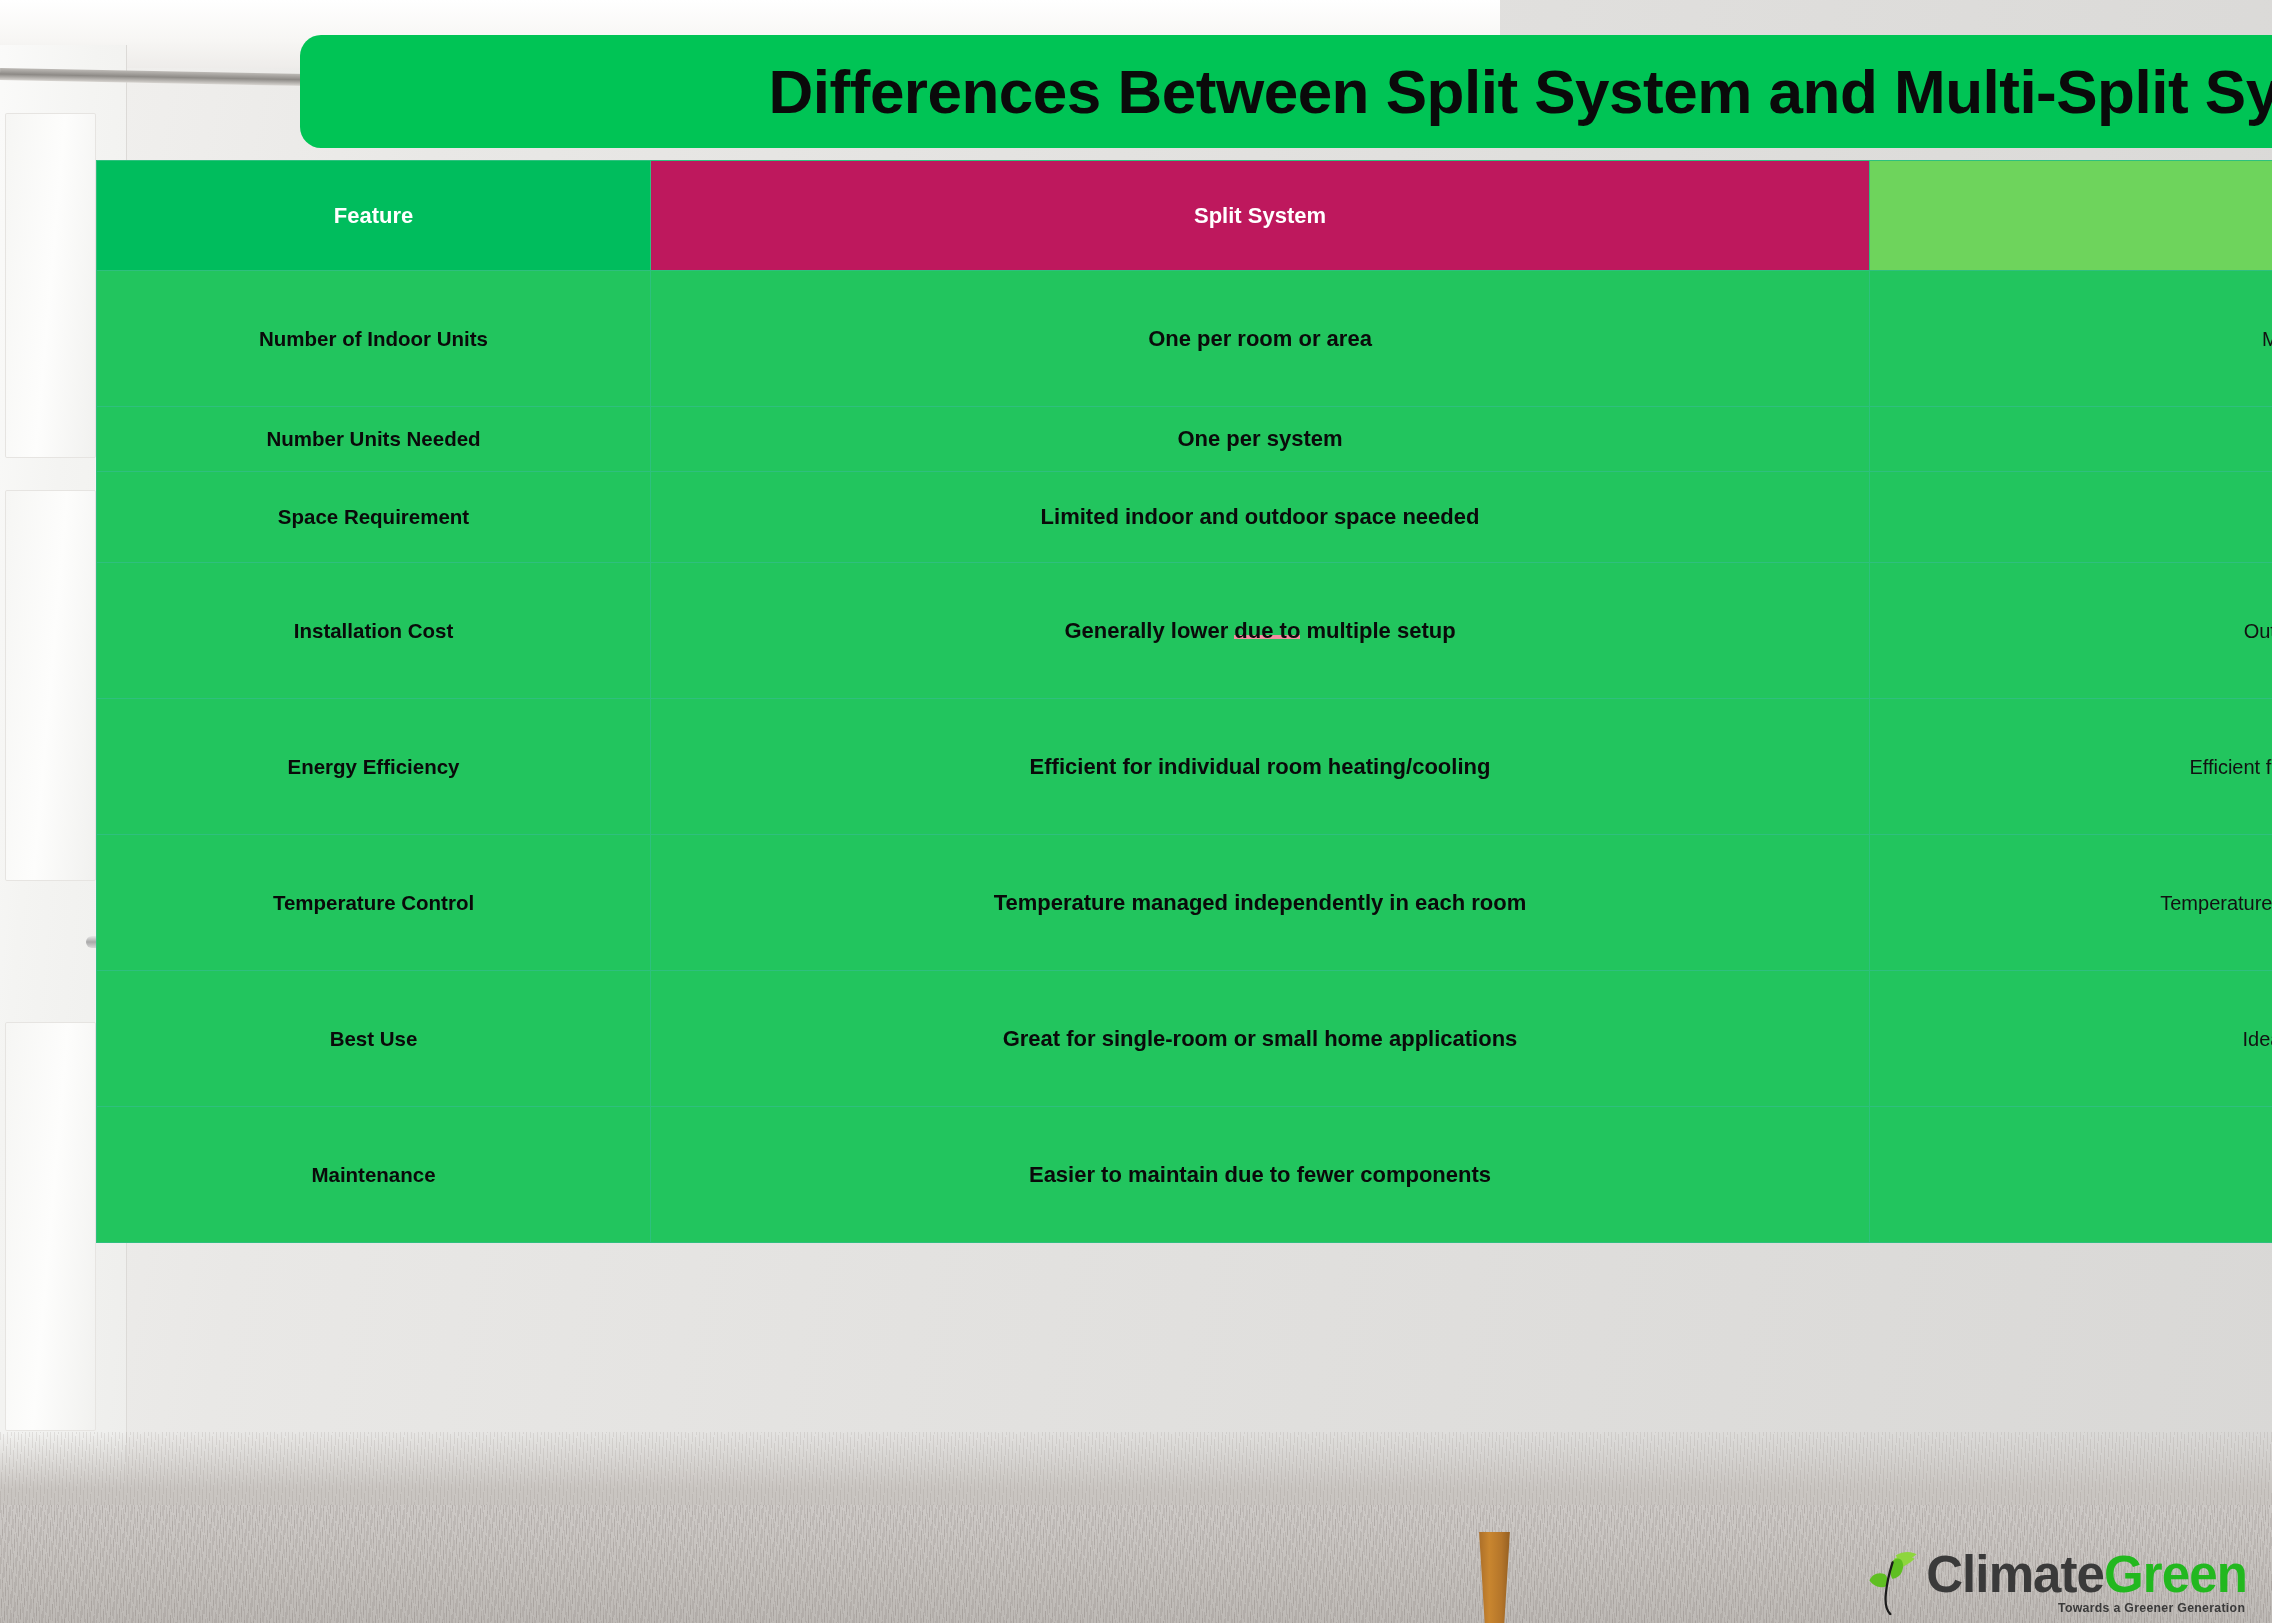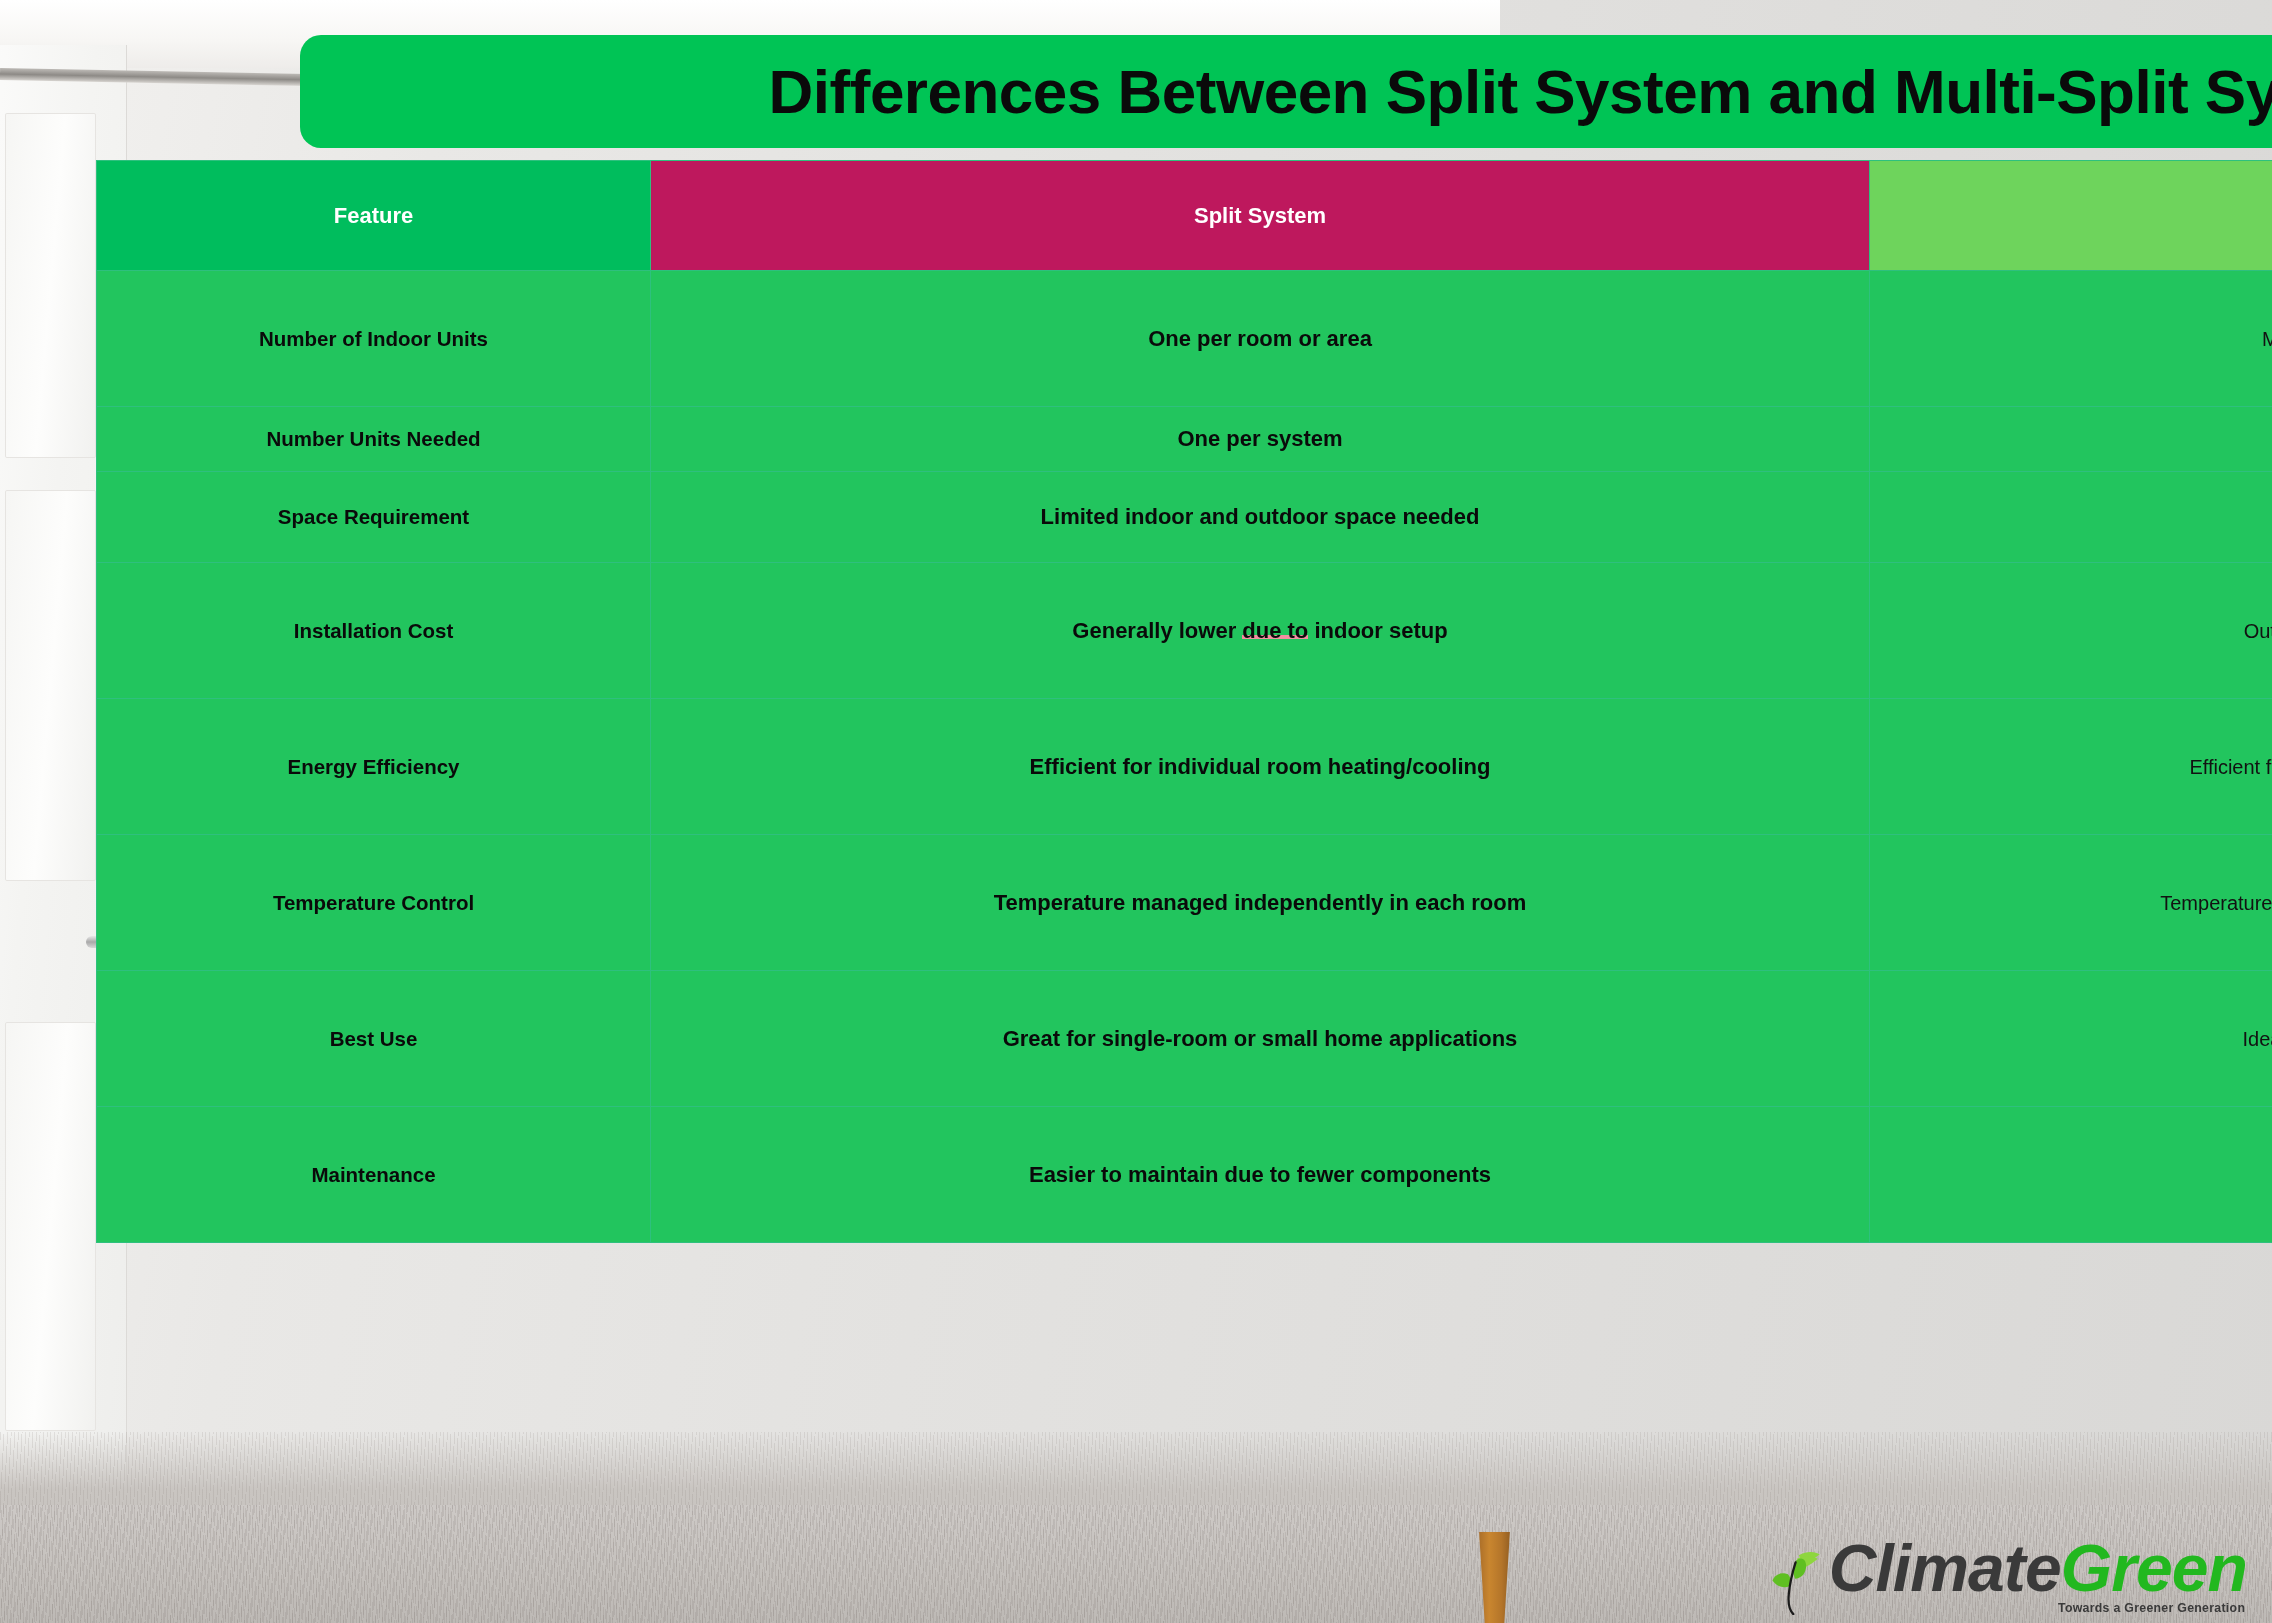--- a/index.html
+++ b/index.html
@@ -173,26 +173,25 @@
     position: absolute;
     right: 25px;
     bottom: 8.2px;
     display: flex;
     align-items: flex-end;
     z-index: 30;
   }
   #brand-logo .leaf-mark { width: 59px; height: 68px; margin-right: 2.7px; }
   #brand-logo .wordmark-wrap { display: flex; flex-direction: column; align-items: flex-end; }
   #brand-logo .wordmark {
-    font-size: 66px;
+    font-size: 51px;
     font-weight: 700;
     line-height: 0.94;
     letter-spacing: -0.9px;
     white-space: nowrap;
-    font-style: italic;
   }
   #brand-logo .w-climate { color: #3a3a3a; }
   #brand-logo .w-green   { color: #22b81f; }
   #brand-logo .tagline {
     font-size: 12.3px;
     font-weight: 700;
     color: #3a3a3a;
     letter-spacing: 0.3px;
     margin-top: 1.8px;
     margin-right: 1.8px;
@@ -250,21 +249,21 @@
     </tr>
 
     <tr class="r-med">
       <td class="feature-cell">Space Requirement</td>
       <td class="split-cell">Limited indoor and outdoor space needed</td>
       <td class="multi-cell">Higher due to complex connections</td>
     </tr>
 
     <tr class="r-tall">
       <td class="feature-cell">Installation Cost</td>
-      <td class="split-cell"><span>Generally lower </span><span class="spellcheck">due to</span><span> indoor setup</span></td>
+      <td class="split-cell"><span>Generally lower </span><span class="spellcheck">due to</span><span> multiple setup</span></td>
       <td class="multi-cell">Outdoor unit needs more power, space, and ventilation</td>
     </tr>
 
     <tr class="r-tall">
       <td class="feature-cell">Energy Efficiency</td>
       <td class="split-cell">Efficient for individual room heating/cooling</td>
       <td class="multi-cell">Efficient for multi-room comfort, doesn’t need multiple outdoor units</td>
     </tr>
 
     <tr class="r-tall">

